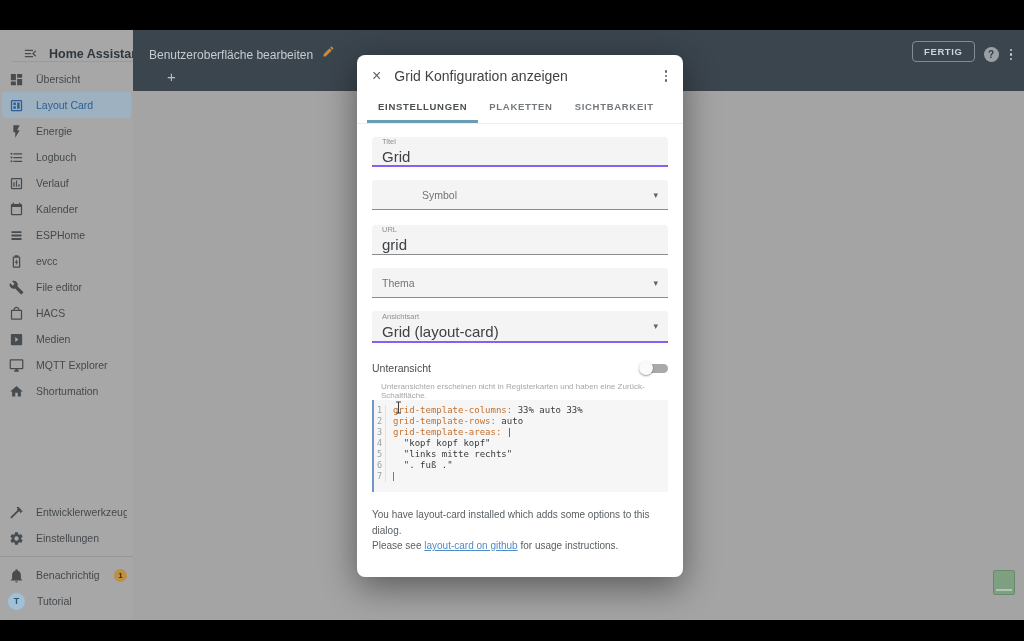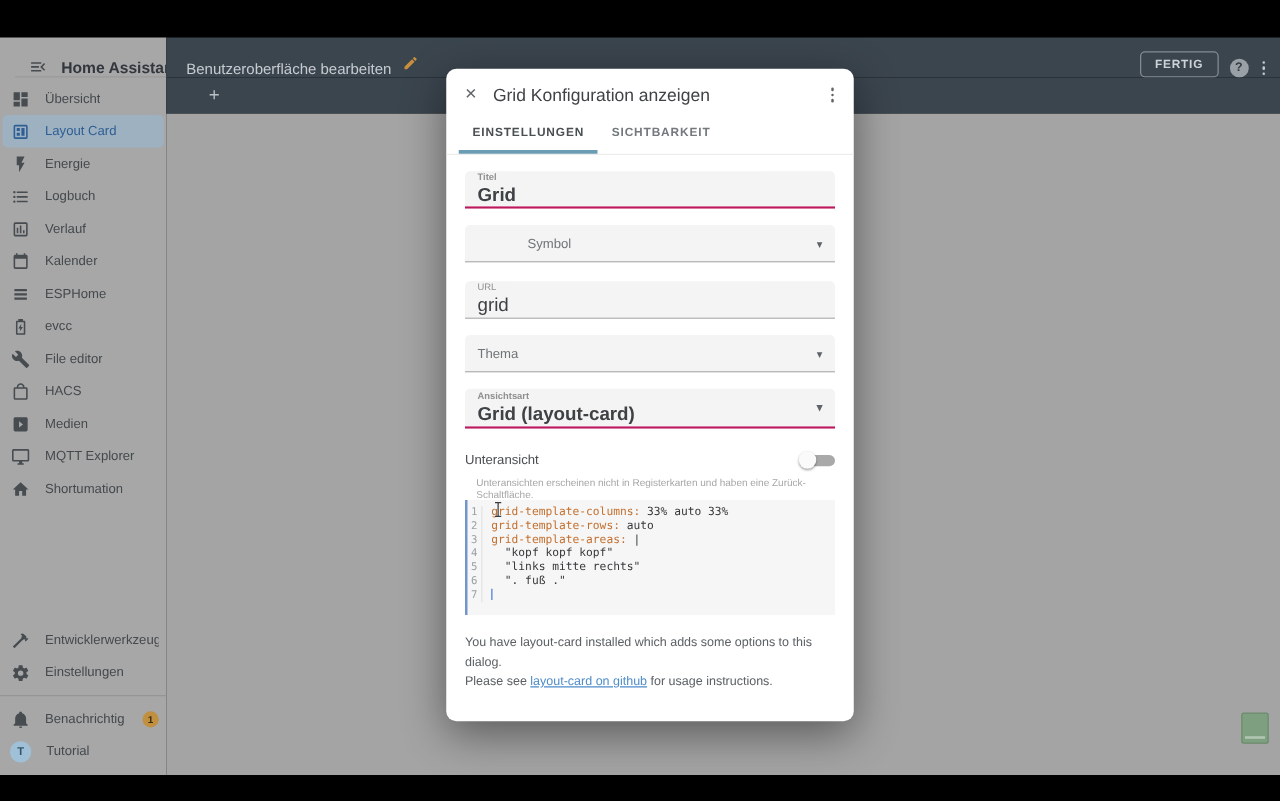--- a/index.html
+++ b/index.html
@@ -44,21 +44,21 @@
   .dlg-header { display:flex; align-items:center; gap:13px; padding:13px 14px 7px 15px; }
   .dlg-close { font-size:16px; color:#5f6368; line-height:1; cursor:pointer; }
   .dlg-title { flex:1; font-size:14px; color:#404346; }
   .kebab.dark i { background:#5f6368; }
   .dlg-tabs { display:flex; padding:0 10px; border-bottom:1px solid #ededed; }
   .dlg-tab { font-size:9.5px; font-weight:bold; letter-spacing:.7px; color:#73797d; padding:10px 11px 8px; border-bottom:3px solid transparent; cursor:pointer; }
   .dlg-tab.active { color:#4a4f52; border-bottom-color:#6a9cb4; }
   .dlg-body { padding:13px 15px 0; }
 
   .field { height:30px; background:#f4f4f4; border-radius:4px 4px 0 0; border-bottom:1px solid #8c8c8c; padding:3px 10px 2px; display:flex; flex-direction:column; justify-content:center; position:relative; }
-  .field.thick { border-bottom:2px solid #be185d;font-weight:bold; }
+  .field.thick { border-bottom:2px solid #8b5cf6; }
   .f-label { font-size:7.5px; color:#8f8f8f; line-height:1.3; }
   .f-value { font-size:15px; color:#3f4245; line-height:1.3; }
   .f-single { font-size:10.5px; color:#6f7478; }
   .f-arrow { position:absolute; right:10px; top:50%; transform:translateY(-50%); font-size:9px; color:#5f6368; }
   .indent { padding-left:40px; }
   .mb13{margin-bottom:13px} .mb15{margin-bottom:15px} .mb18{margin-bottom:18px}
 
   .subview-row { display:flex; align-items:center; justify-content:space-between; margin:4px 0 7px; }
   .subview-label { font-size:10.5px; color:#4a4e51; }
   .toggle { position:relative; width:29px; height:14px; }
@@ -265,20 +265,21 @@
       <span class="dlg-close">×</span>
       <span class="dlg-title">Grid Konfiguration anzeigen</span>
       <span class="kebab dark">
           <i></i>
           <i></i>
           <i></i>
         </span>
     </div>
     <div class="dlg-tabs" id="dlg-tabs">
         <span class="dlg-tab active">EINSTELLUNGEN</span>
+        <span class="dlg-tab">PLAKETTEN</span>
         <span class="dlg-tab">SICHTBARKEIT</span>
       </div>
 
     <div class="dlg-body">
 
       <div class="field thick mb13">
         <span class="f-label">Titel</span>
         <span class="f-value">Grid</span>
       </div>
 

